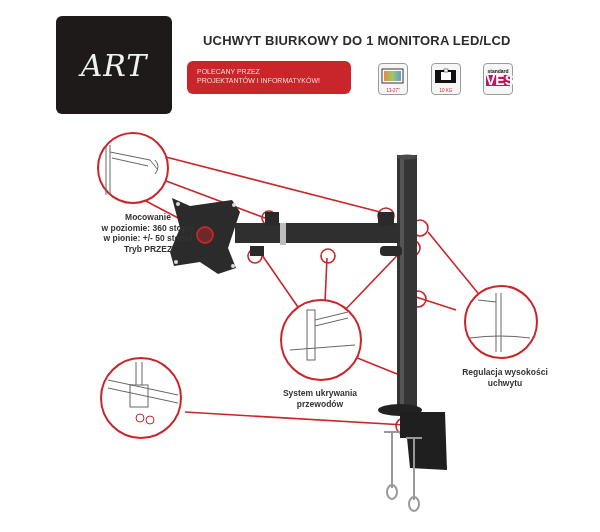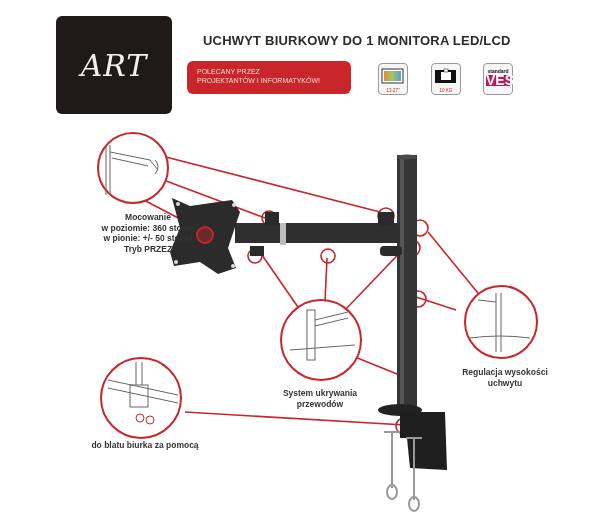--- a/index.html
+++ b/index.html
@@ -177,14 +177,13 @@
 </div>
 <div class="abs label" style="left:270px; top:388px; width:100px;">
   <div>System ukrywania</div>
   <div>przewodów</div>
 </div>
 <div class="abs label" style="left:450px; top:367px; width:110px;text-align:center;">
   <div>Regulacja wysokości</div>
   <div>uchwytu</div>
 </div>
 <div class="abs label" style="left:80px; top:440px; width:130px;">
-  <div>do blatu biurka za pomocą</div>
 </div>
 
 </body></html>

